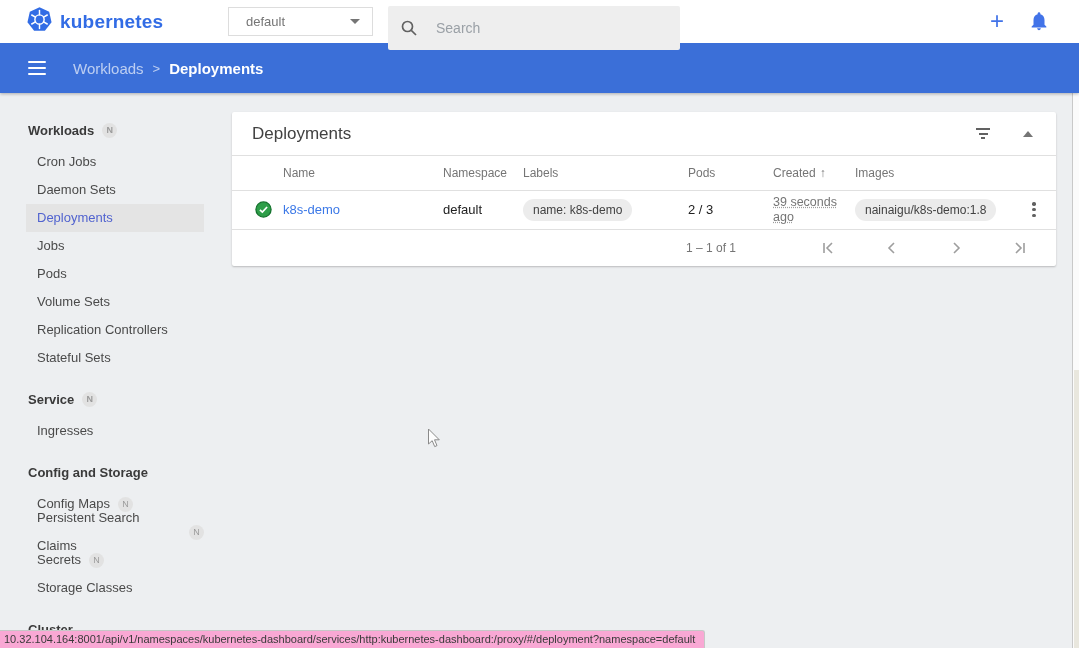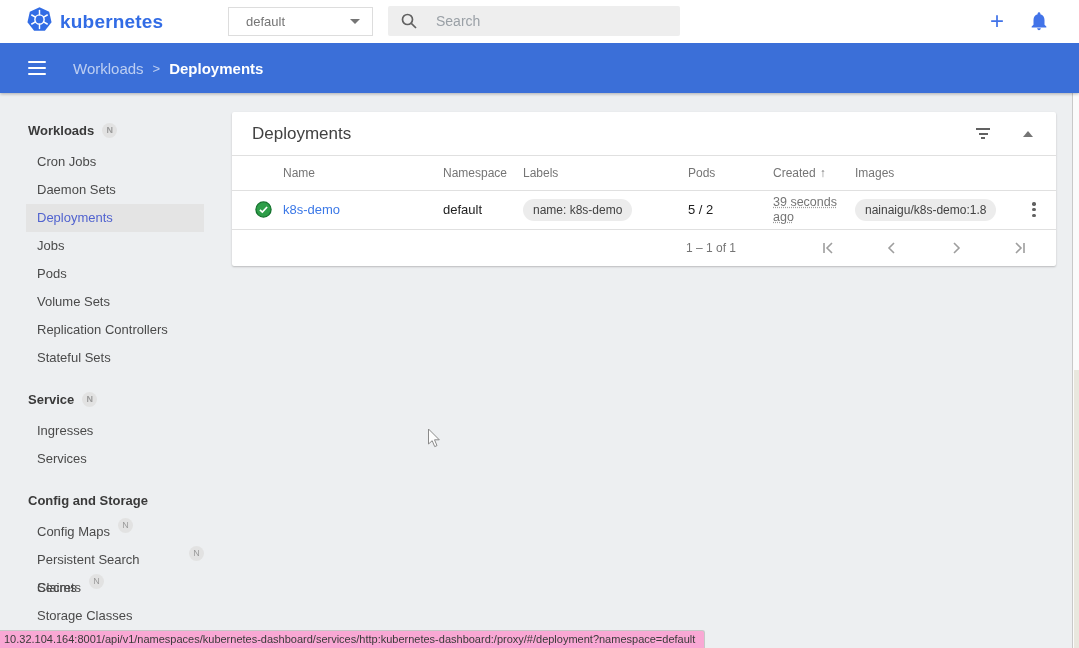--- a/index.html
+++ b/index.html
@@ -7,21 +7,21 @@
   body { font-family:"Liberation Sans", sans-serif; background:#edeff1; position:relative; }
 
   
   .topbar { position:absolute; left:0; top:0; width:1079px; height:43px; background:#ffffff; z-index:5; }
   .brand { position:absolute; left:26px; top:0; height:43px; display:flex; align-items:center; gap:7px;justify-content:space-between; }
   .brand-text { color:#326ce5; font-size:19px; font-weight:bold; letter-spacing:.2px; }
   .ns-box { position:absolute; left:228px; top:7px; width:145px; height:29px; border:1px solid #dddddd; background:#fff;
             display:flex; align-items:center; justify-content:space-between; padding:0 12px 0 17px; cursor:pointer; }
   .ns-value { color:#757575; font-size:13px; }
   .caret-down { width:0; height:0; border-left:5px solid transparent; border-right:5px solid transparent; border-top:5px solid #757575; }
-  .searchbox { position:absolute; left:388px; top:6px; width:292px; height:30px; background:#eeeeee; border-radius:2px;
+  .searchbox { position:absolute; left:388px; top:6px; width:292px; height:44px; background:#eeeeee; border-radius:2px;
                display:flex; align-items:center; padding:0 10px 0 12px; }
   .searchbox input { border:none; outline:none; background:transparent; font-size:14px; color:#3c4043;
                      font-family:"Liberation Sans", sans-serif; margin-left:18px; width:220px; }
   .searchbox input::placeholder { color:#9aa0a6; }
   .plus-btn { position:absolute; left:984px; top:5px; width:26px; height:32px; color:#4273e8; font-size:24px; font-weight:400;
               display:flex; align-items:center; justify-content:center; cursor:pointer; }
   .bell-btn { position:absolute; left:1028px; top:9px; width:24px; height:26px; cursor:pointer; }
 
   
   .bluebar { position:absolute; left:0; top:43px; width:1079px; height:50px; background:#3b6fd8;
@@ -33,21 +33,21 @@
   .crumb-sep { color:rgba(255,255,255,.66); font-size:13px; }
   .crumb-current { color:#ffffff; font-weight:bold; }
 
   
   .sidebar { position:absolute; left:0; top:93px; width:220px; bottom:0; }
   .side-section { margin-top:17px; }
   .side-section.first { margin-top:27px; }
   .side-header { padding-left:28px; height:21px; line-height:21px; font-size:13px; font-weight:bold; color:#3a3a3a;
                  display:flex; align-items:center; gap:8px; margin-bottom:7px; }
   .side-item { height:28px; line-height:28px; margin-left:26px; width:178px; padding-left:11px; font-size:13px;
-               color:#4a4a4a; cursor:pointer; display:flex; gap:8px; }
+               color:#4a4a4a; cursor:pointer; display:flex; align-items:center; gap:8px; }
   .side-item.active { background:#e4e4e4; color:#5163cf; }
   .nbadge { display:inline-block; width:15px; height:15px; border-radius:50%; background:#e2e2e2; color:#9a9a9a;
             font-size:9px; line-height:15px; text-align:center; flex:0 0 auto; }
 
   
   .card { position:absolute; left:232px; top:112px; width:824px; background:#ffffff; border-radius:2px;
           box-shadow:0 1px 2px rgba(0,0,0,.22); }
   .card-header { height:43px; display:flex; align-items:center; padding:0 16px 0 20px; }
   .card-title { font-size:17px; color:#424242; flex:1; }
   .filter-btn { width:30px; height:30px; display:flex; flex-direction:column; align-items:center; justify-content:center;
@@ -181,23 +181,20 @@
       </div>
   </div>
 
   <div class="side-section">
     <div class="side-header">
       <span>Service</span>
       <span class="nbadge">N</span>
     </div>
     <div class="side-item">
         <span>Ingresses</span>
-      </div>
-    <div class="side-item">
-        <span>Services</span>
       </div>
   </div>
 
   <div class="side-section">
     <div class="side-header">
       <span>Config and Storage</span>
     </div>
     <div class="side-item">
       <span>Config Maps</span>
       <span class="nbadge">N</span>
@@ -266,21 +263,21 @@
           <span style="display:inline-flex;vertical-align:middle;">
             <svg width="17" height="17" viewBox="0 0 18 18">
               <circle cx="9" cy="9" r="8" fill="#2e9e49" stroke="#15732e" stroke-width="1.4"></circle>
               <path d="M5.2 9.3 L7.8 11.8 L12.8 6.4" stroke="#ffffff" stroke-width="1.8" fill="none"></path>
             </svg>
           </span>
         </td>
         <td><span class="link">k8s-demo</span></td>
         <td><span>default</span></td>
         <td><span class="chip">name: k8s-demo</span></td>
-        <td><span>5 / 2</span></td>
+        <td><span>2 / 3</span></td>
         <td><span class="created-text">39 seconds ago</span></td>
         <td><span class="chip">nainaigu/k8s-demo:1.8</span></td>
         <td>
           <div class="dots-btn">
             <div></div>
               <div></div>
               <div></div>
           </div>
         </td>
       </tr>

